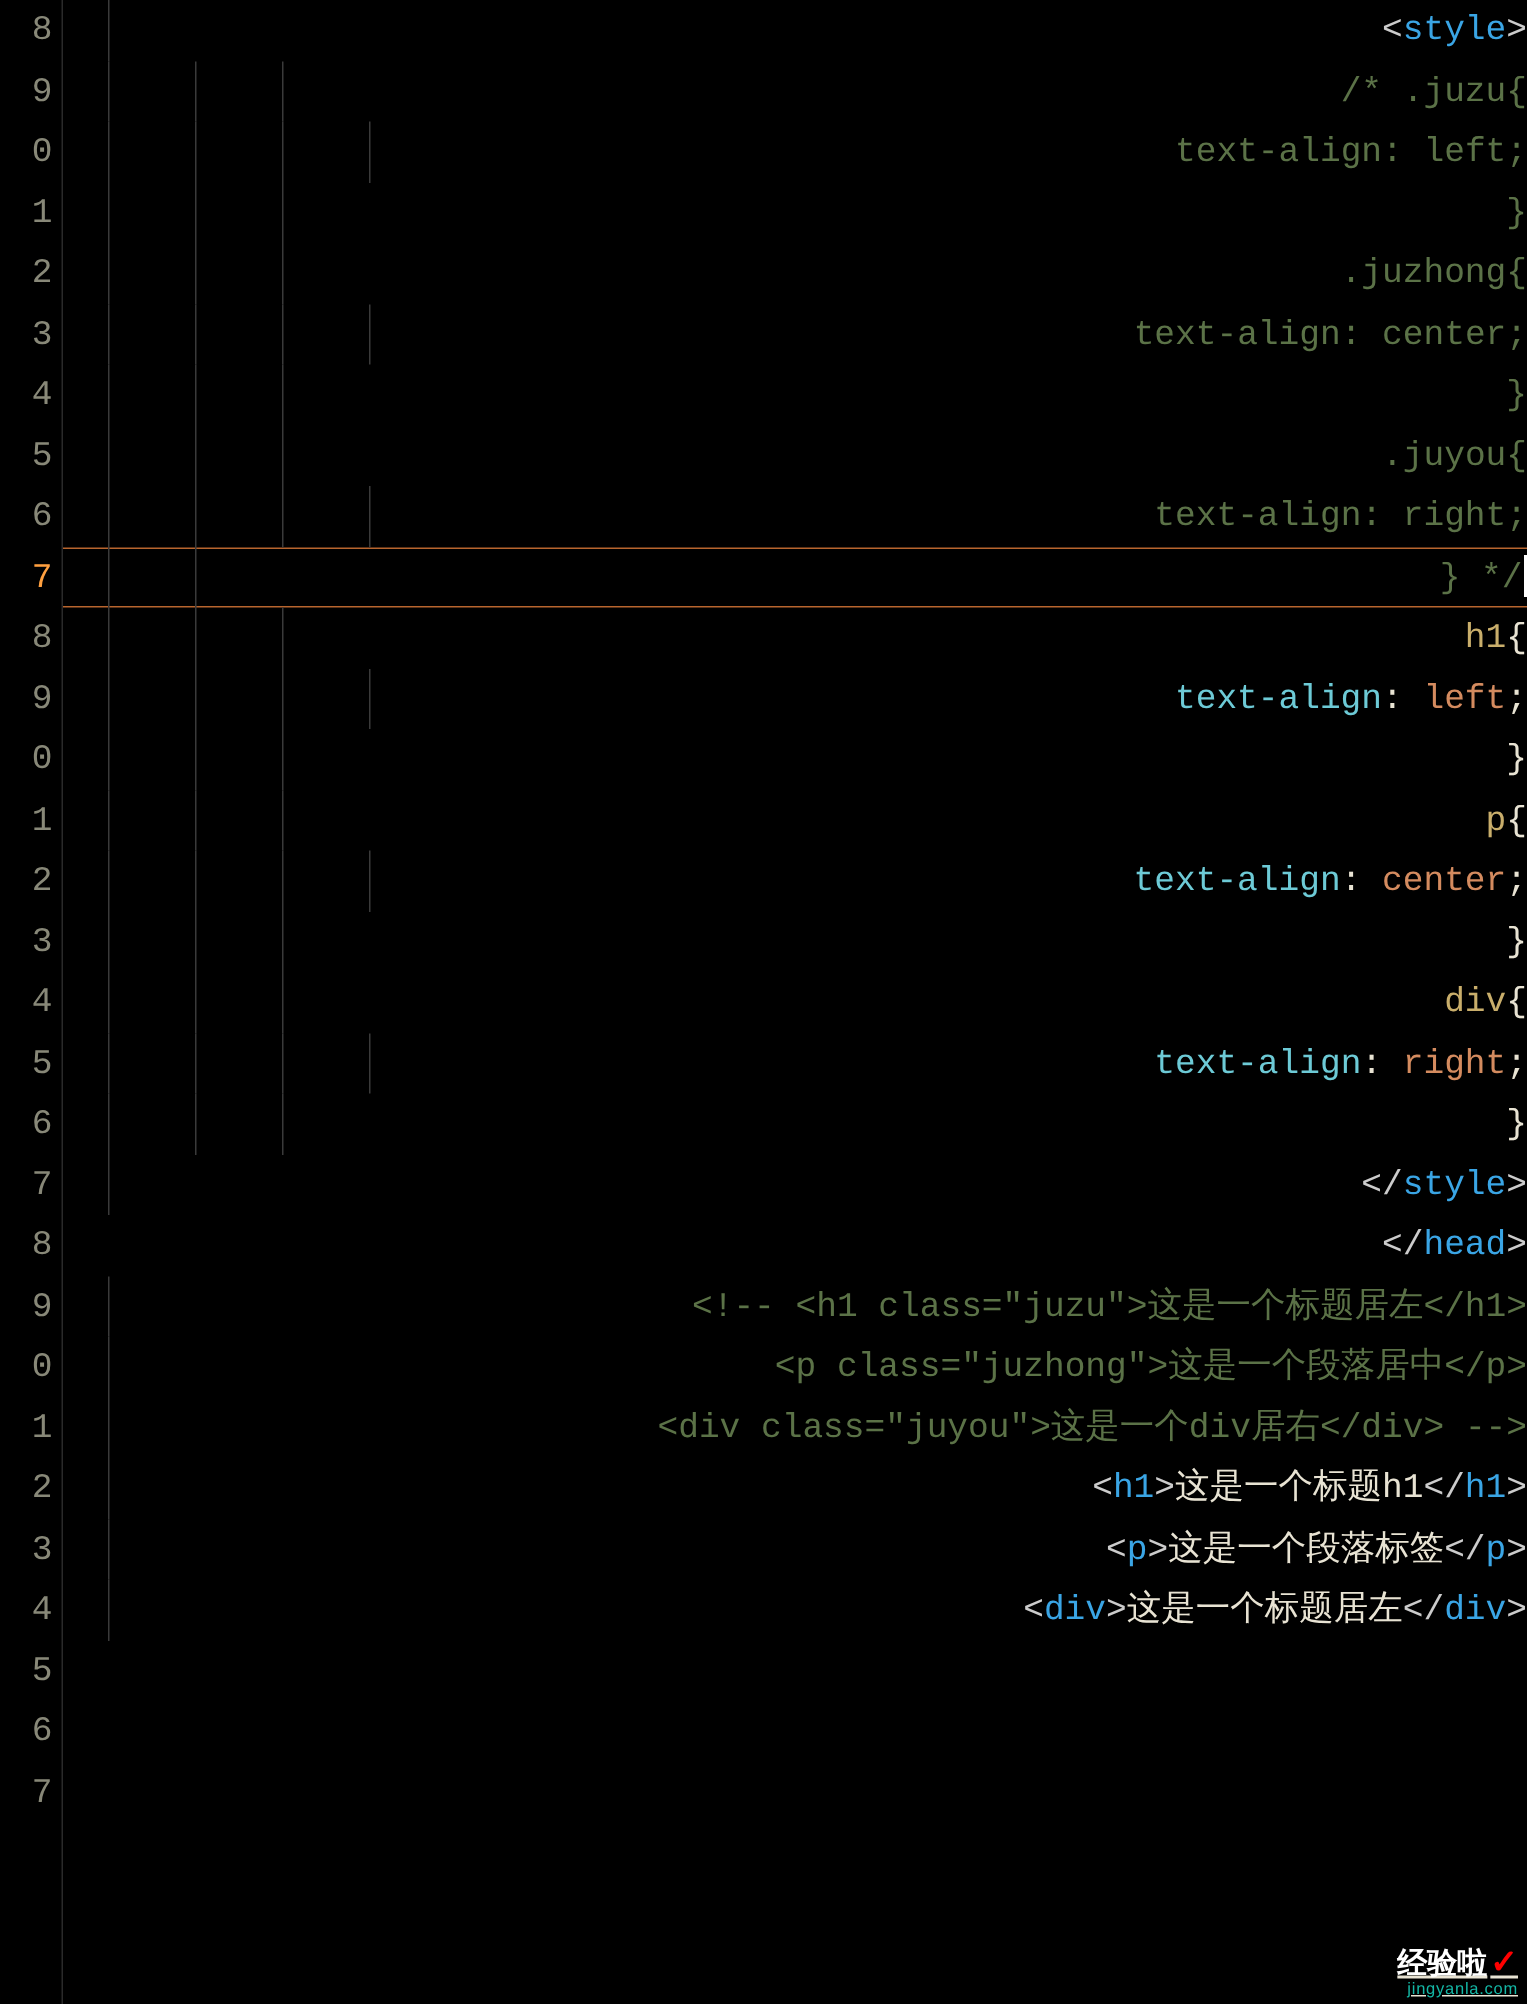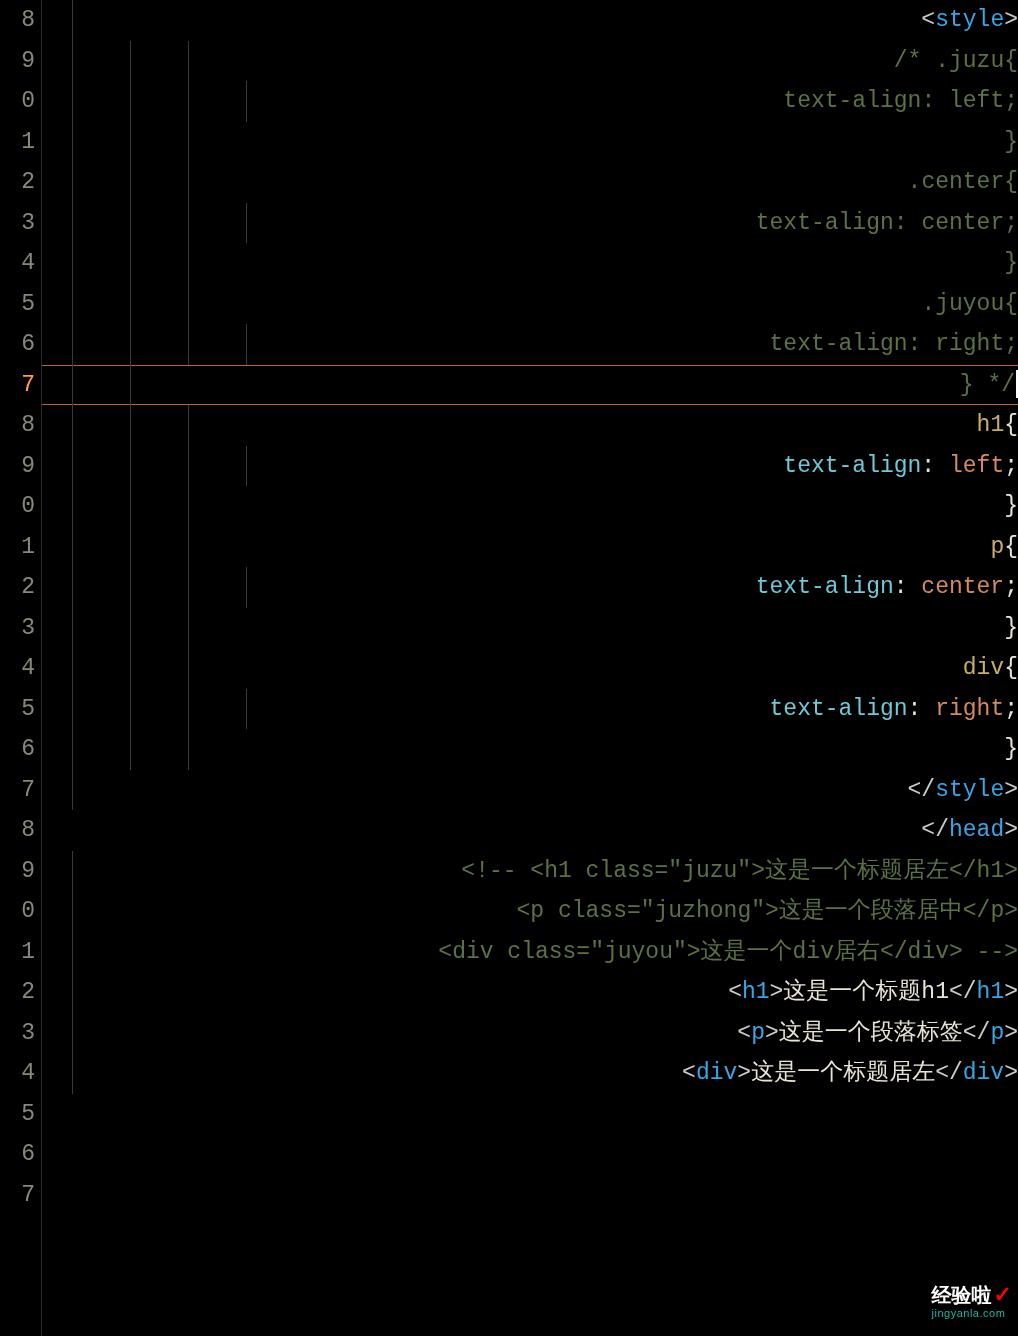--- a/index.html
+++ b/index.html
@@ -77,24 +77,26 @@
   .c-selector{ color: #c9ae6b; }
   .c-prop   { color: #6dcad6; }
   .c-value  { color: #d48b5f; }
   .c-punct  { color: #e8e3d3; }
   .c-text   { color: #e8e3d3; }
   .c-brace  { color: #e8e3d3; }
 
   .watermark {
     position: absolute;
     right: 6px;
-    bottom: 17px;
+    bottom: 4px;
+    text-align: right;
     font-family: "Microsoft YaHei", Arial, sans-serif;
     line-height: 1.1;
     pointer-events: none;
+    text-decoration: underline;
   }
   .watermark .cn {
     color: #ffffff;
     font-weight: bold;
     font-size: 20px;
   }
   .watermark .check {
     color: #ff0000;
     font-size: 22px;
     font-weight: bold;
@@ -142,21 +144,21 @@
       <div class="ln">6</div>
       <div class="ln">7</div>
     </div>
   <div class="code-col">
     <div id="hl" class="hl-line" style="top: 364.5px; height: 40.5px;"></div>
     <div class="code-area" id="code">
         <div class="line"><span class="indent-guide" style="left: 0px;"></span><span>    </span><span class="c-bracket">&lt;</span><span class="c-tag">style</span><span class="c-bracket">&gt;</span></div>
         <div class="line"><span class="indent-guide" style="left: 0px;"></span><span class="indent-guide" style="left: 58px;"></span><span class="indent-guide" style="left: 116px;"></span><span>        </span><span class="c-comment">/* .juzu{</span></div>
         <div class="line"><span class="indent-guide" style="left: 0px;"></span><span class="indent-guide" style="left: 58px;"></span><span class="indent-guide" style="left: 116px;"></span><span class="indent-guide" style="left: 174px;"></span><span>            </span><span class="c-comment">text-align: left;</span></div>
         <div class="line"><span class="indent-guide" style="left: 0px;"></span><span class="indent-guide" style="left: 58px;"></span><span class="indent-guide" style="left: 116px;"></span><span>        </span><span class="c-comment">}</span></div>
-        <div class="line"><span class="indent-guide" style="left: 0px;"></span><span class="indent-guide" style="left: 58px;"></span><span class="indent-guide" style="left: 116px;"></span><span>        </span><span class="c-comment">.center{</span></div>
+        <div class="line"><span class="indent-guide" style="left: 0px;"></span><span class="indent-guide" style="left: 58px;"></span><span class="indent-guide" style="left: 116px;"></span><span>        </span><span class="c-comment">.juzhong{</span></div>
         <div class="line"><span class="indent-guide" style="left: 0px;"></span><span class="indent-guide" style="left: 58px;"></span><span class="indent-guide" style="left: 116px;"></span><span class="indent-guide" style="left: 174px;"></span><span>            </span><span class="c-comment">text-align: center;</span></div>
         <div class="line"><span class="indent-guide" style="left: 0px;"></span><span class="indent-guide" style="left: 58px;"></span><span class="indent-guide" style="left: 116px;"></span><span>        </span><span class="c-comment">}</span></div>
         <div class="line"><span class="indent-guide" style="left: 0px;"></span><span class="indent-guide" style="left: 58px;"></span><span class="indent-guide" style="left: 116px;"></span><span>        </span><span class="c-comment">.juyou{</span></div>
         <div class="line"><span class="indent-guide" style="left: 0px;"></span><span class="indent-guide" style="left: 58px;"></span><span class="indent-guide" style="left: 116px;"></span><span class="indent-guide" style="left: 174px;"></span><span>            </span><span class="c-comment">text-align: right;</span></div>
         <div class="line"><span class="indent-guide" style="left: 0px;"></span><span class="indent-guide" style="left: 58px;"></span><span>        </span><span class="c-comment">} */</span><span class="cursor"></span></div>
         <div class="line"><span class="indent-guide" style="left: 0px;"></span><span class="indent-guide" style="left: 58px;"></span><span class="indent-guide" style="left: 116px;"></span><span>        </span><span class="c-selector">h1</span><span class="c-brace">{</span></div>
         <div class="line"><span class="indent-guide" style="left: 0px;"></span><span class="indent-guide" style="left: 58px;"></span><span class="indent-guide" style="left: 116px;"></span><span class="indent-guide" style="left: 174px;"></span><span>            </span><span class="c-prop">text-align</span><span class="c-punct">: </span><span class="c-value">left</span><span class="c-punct">;</span></div>
         <div class="line"><span class="indent-guide" style="left: 0px;"></span><span class="indent-guide" style="left: 58px;"></span><span class="indent-guide" style="left: 116px;"></span><span>        </span><span class="c-brace">}</span></div>
         <div class="line"><span class="indent-guide" style="left: 0px;"></span><span class="indent-guide" style="left: 58px;"></span><span class="indent-guide" style="left: 116px;"></span><span>        </span><span class="c-selector">p</span><span class="c-brace">{</span></div>
         <div class="line"><span class="indent-guide" style="left: 0px;"></span><span class="indent-guide" style="left: 58px;"></span><span class="indent-guide" style="left: 116px;"></span><span class="indent-guide" style="left: 174px;"></span><span>            </span><span class="c-prop">text-align</span><span class="c-punct">: </span><span class="c-value">center</span><span class="c-punct">;</span></div>

